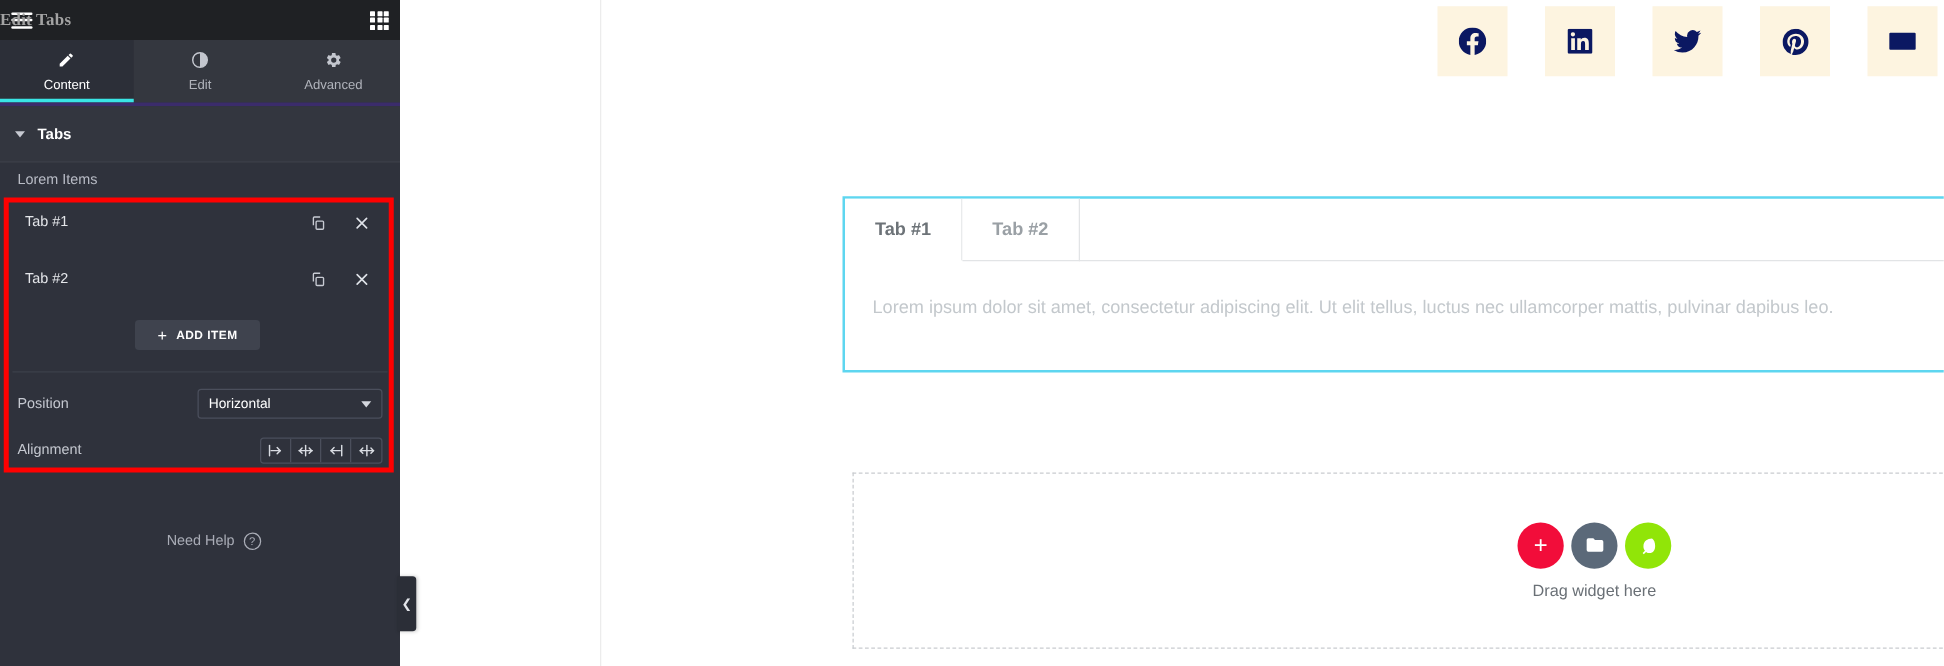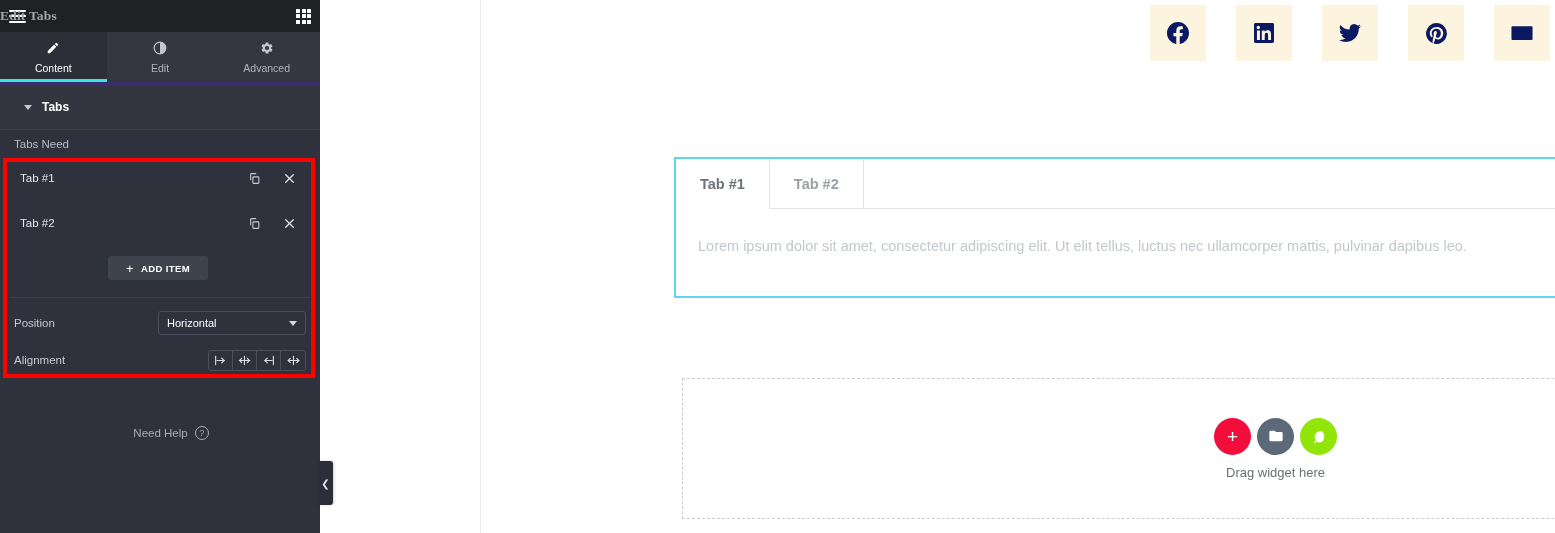--- a/index.html
+++ b/index.html
@@ -51,21 +51,21 @@
   .ptab.active::after {
     content:""; position:absolute; left:0; right:0; bottom:0; height:3px; background:#39e5e5;
   }
   .ptab svg { display:block; }
 
   #accordion {
     position:absolute; left:0; top:82px; width:320px; height:3px; background:#3b2c6b;
   }
   #section-tabs {
     position:absolute; left:0; top:85px; width:320px; height:45px;
-    display:flex; align-items:center; gap:10px; padding-left:24px;
+    display:flex; align-items:center; gap:10px; padding-left:12px;
     background:#33363f; color:#ffffff; font-size:12px; font-weight:bold;
     border-bottom:1px solid #3c3f49;
     cursor:pointer;
   }
   .caret-down { width:0;height:0;border-left:4.5px solid transparent;border-right:4.5px solid transparent;border-top:5px solid #c6c9d1; }
 
   #tabs-items-label {
     position:absolute; left:14px; top:138px; font-size:11.5px; color:#b9bcc6;
   }
 
@@ -240,21 +240,21 @@
       </div>
     </div>
 
     <div id="accordion"></div>
 
     <div id="section-tabs">
       <span class="caret-down"></span>
       <span>Tabs</span>
     </div>
 
-    <div id="tabs-items-label">Tabs Need</div>
+    <div id="tabs-items-label">Lorem Items</div>
 
     <div class="repeater-row" style="top:160px;">
       <span class="rlabel">Tab #1</span>
       <span class="row-actions">
         <span class="ico-btn">
           <svg width="13" height="13" viewBox="0 0 24 24" fill="none" stroke="#c8cbd3" stroke-width="2">
               <rect x="9" y="9" width="11" height="12" rx="1.5"></rect>
               <path d="M5 15V4.5A1.5 1.5 0 0 1 6.5 3H15"></path>
             </svg>
         </span>

